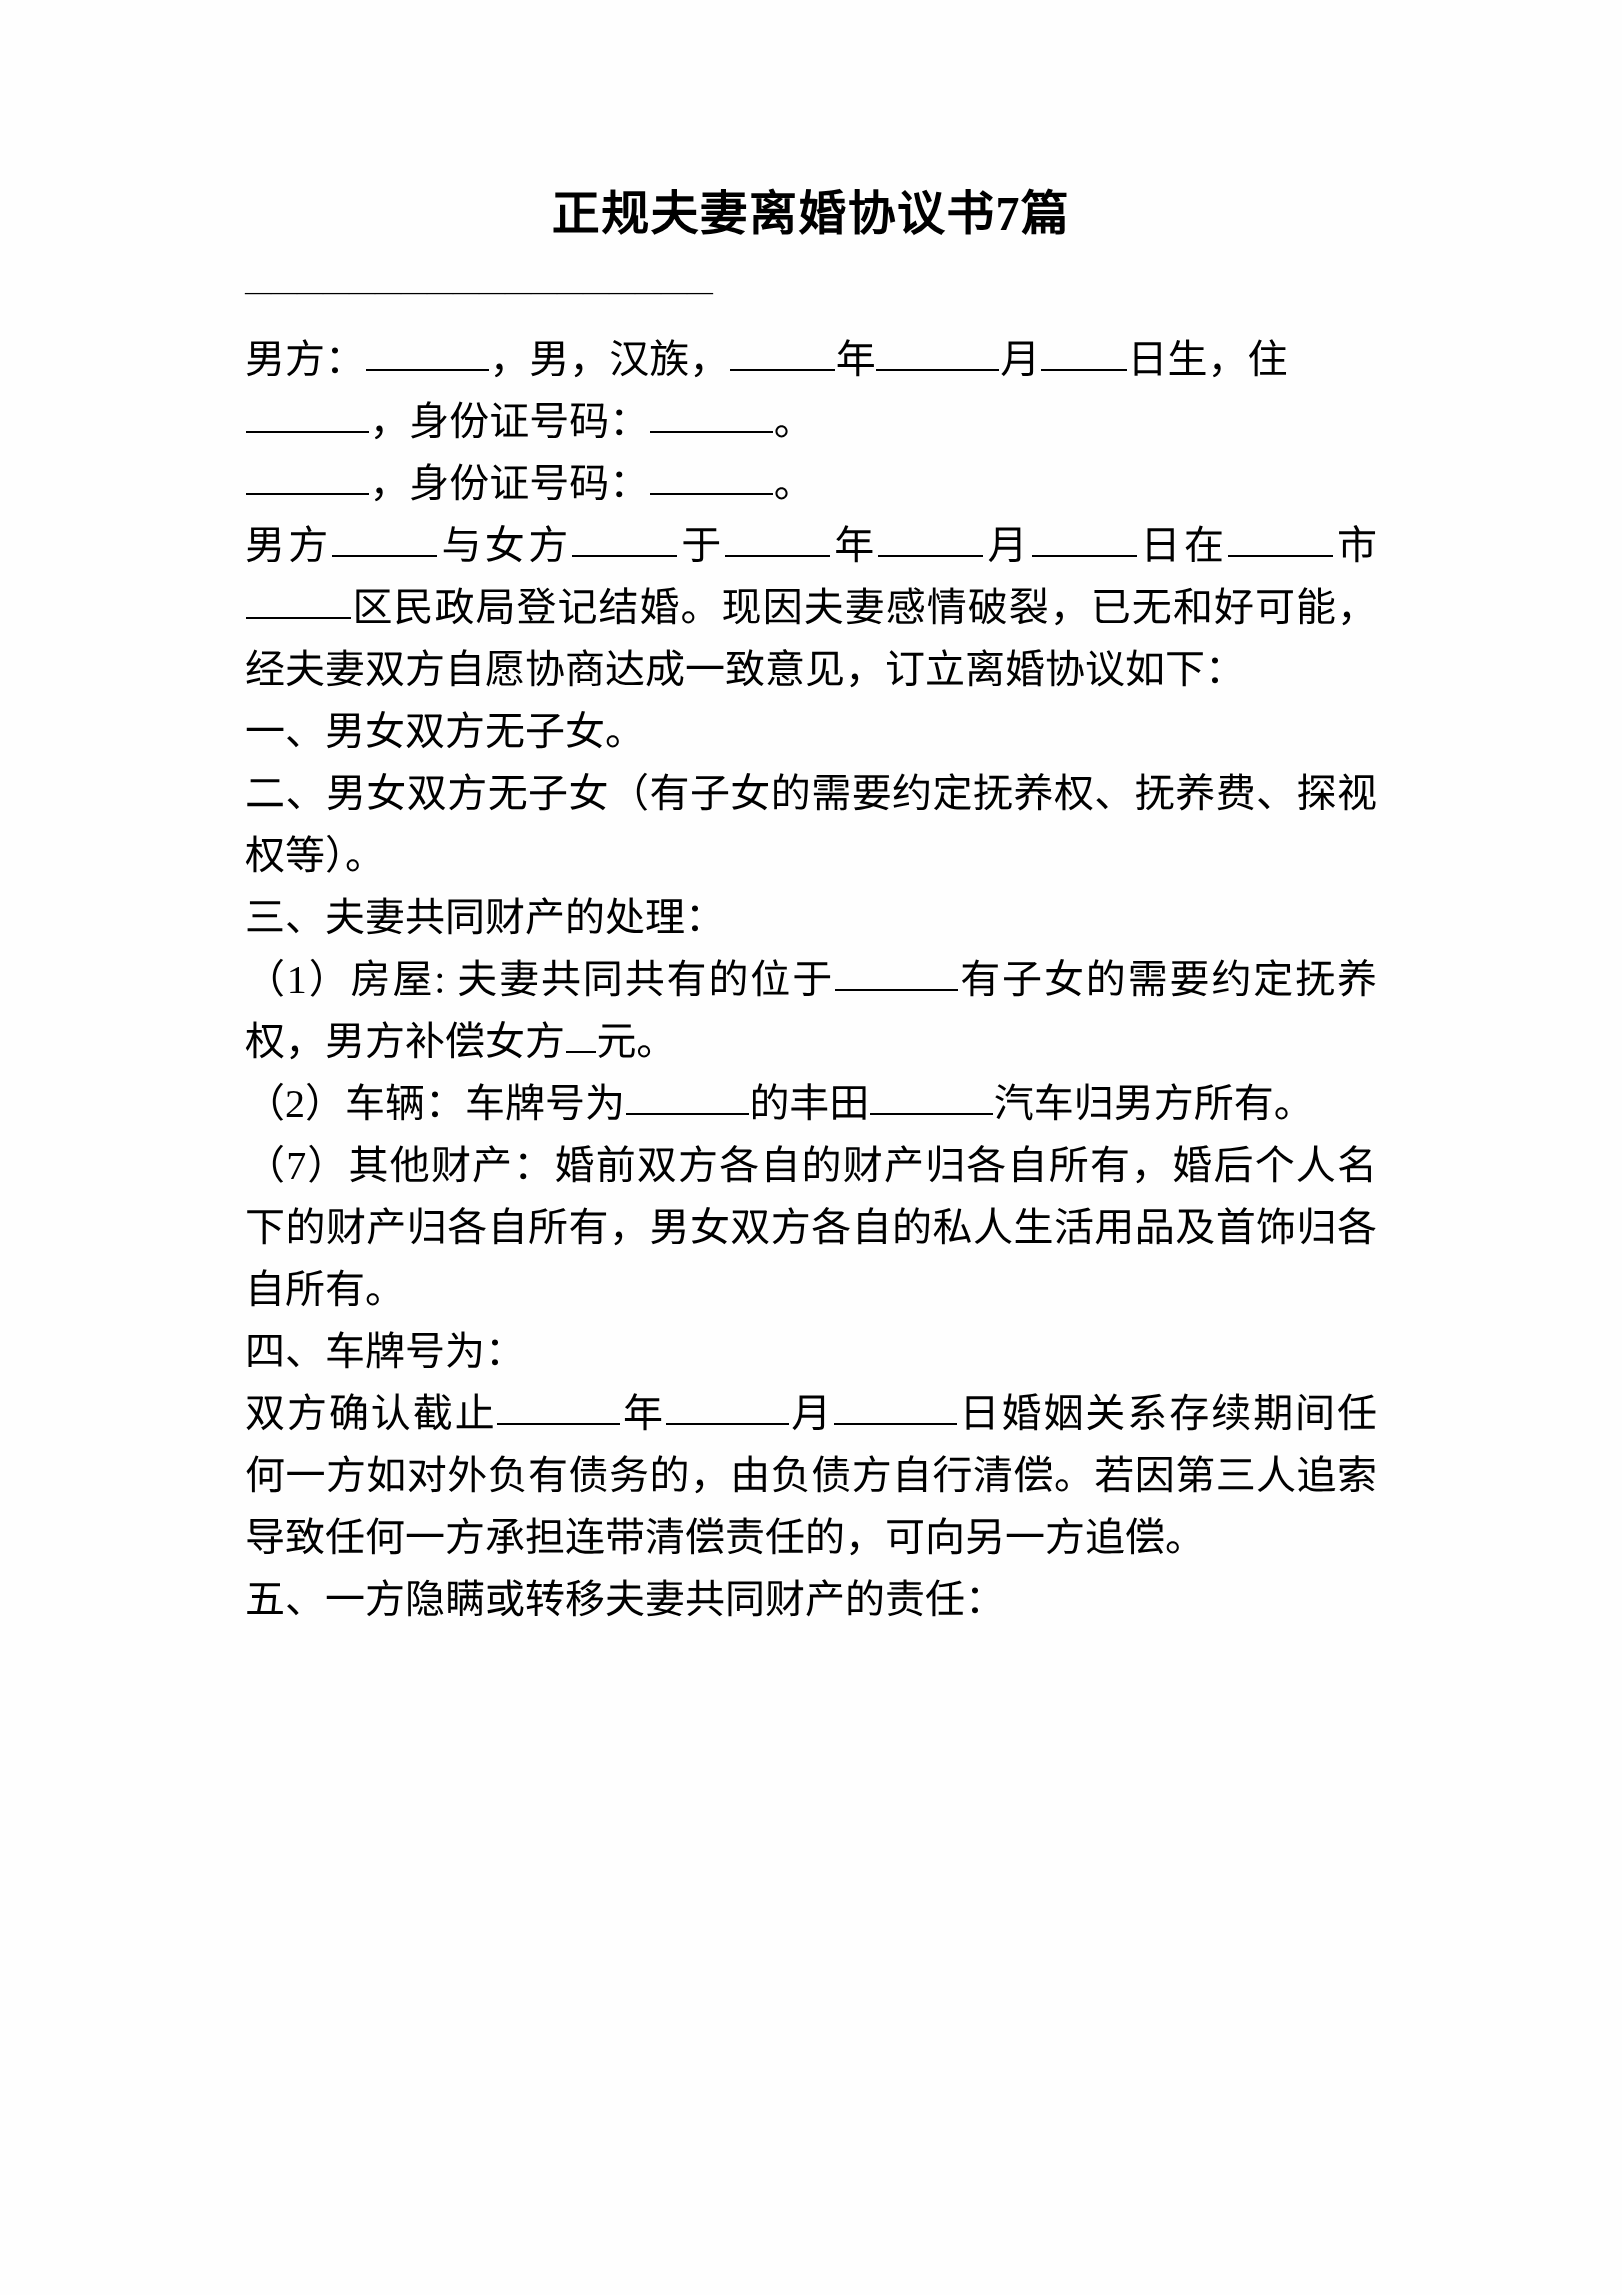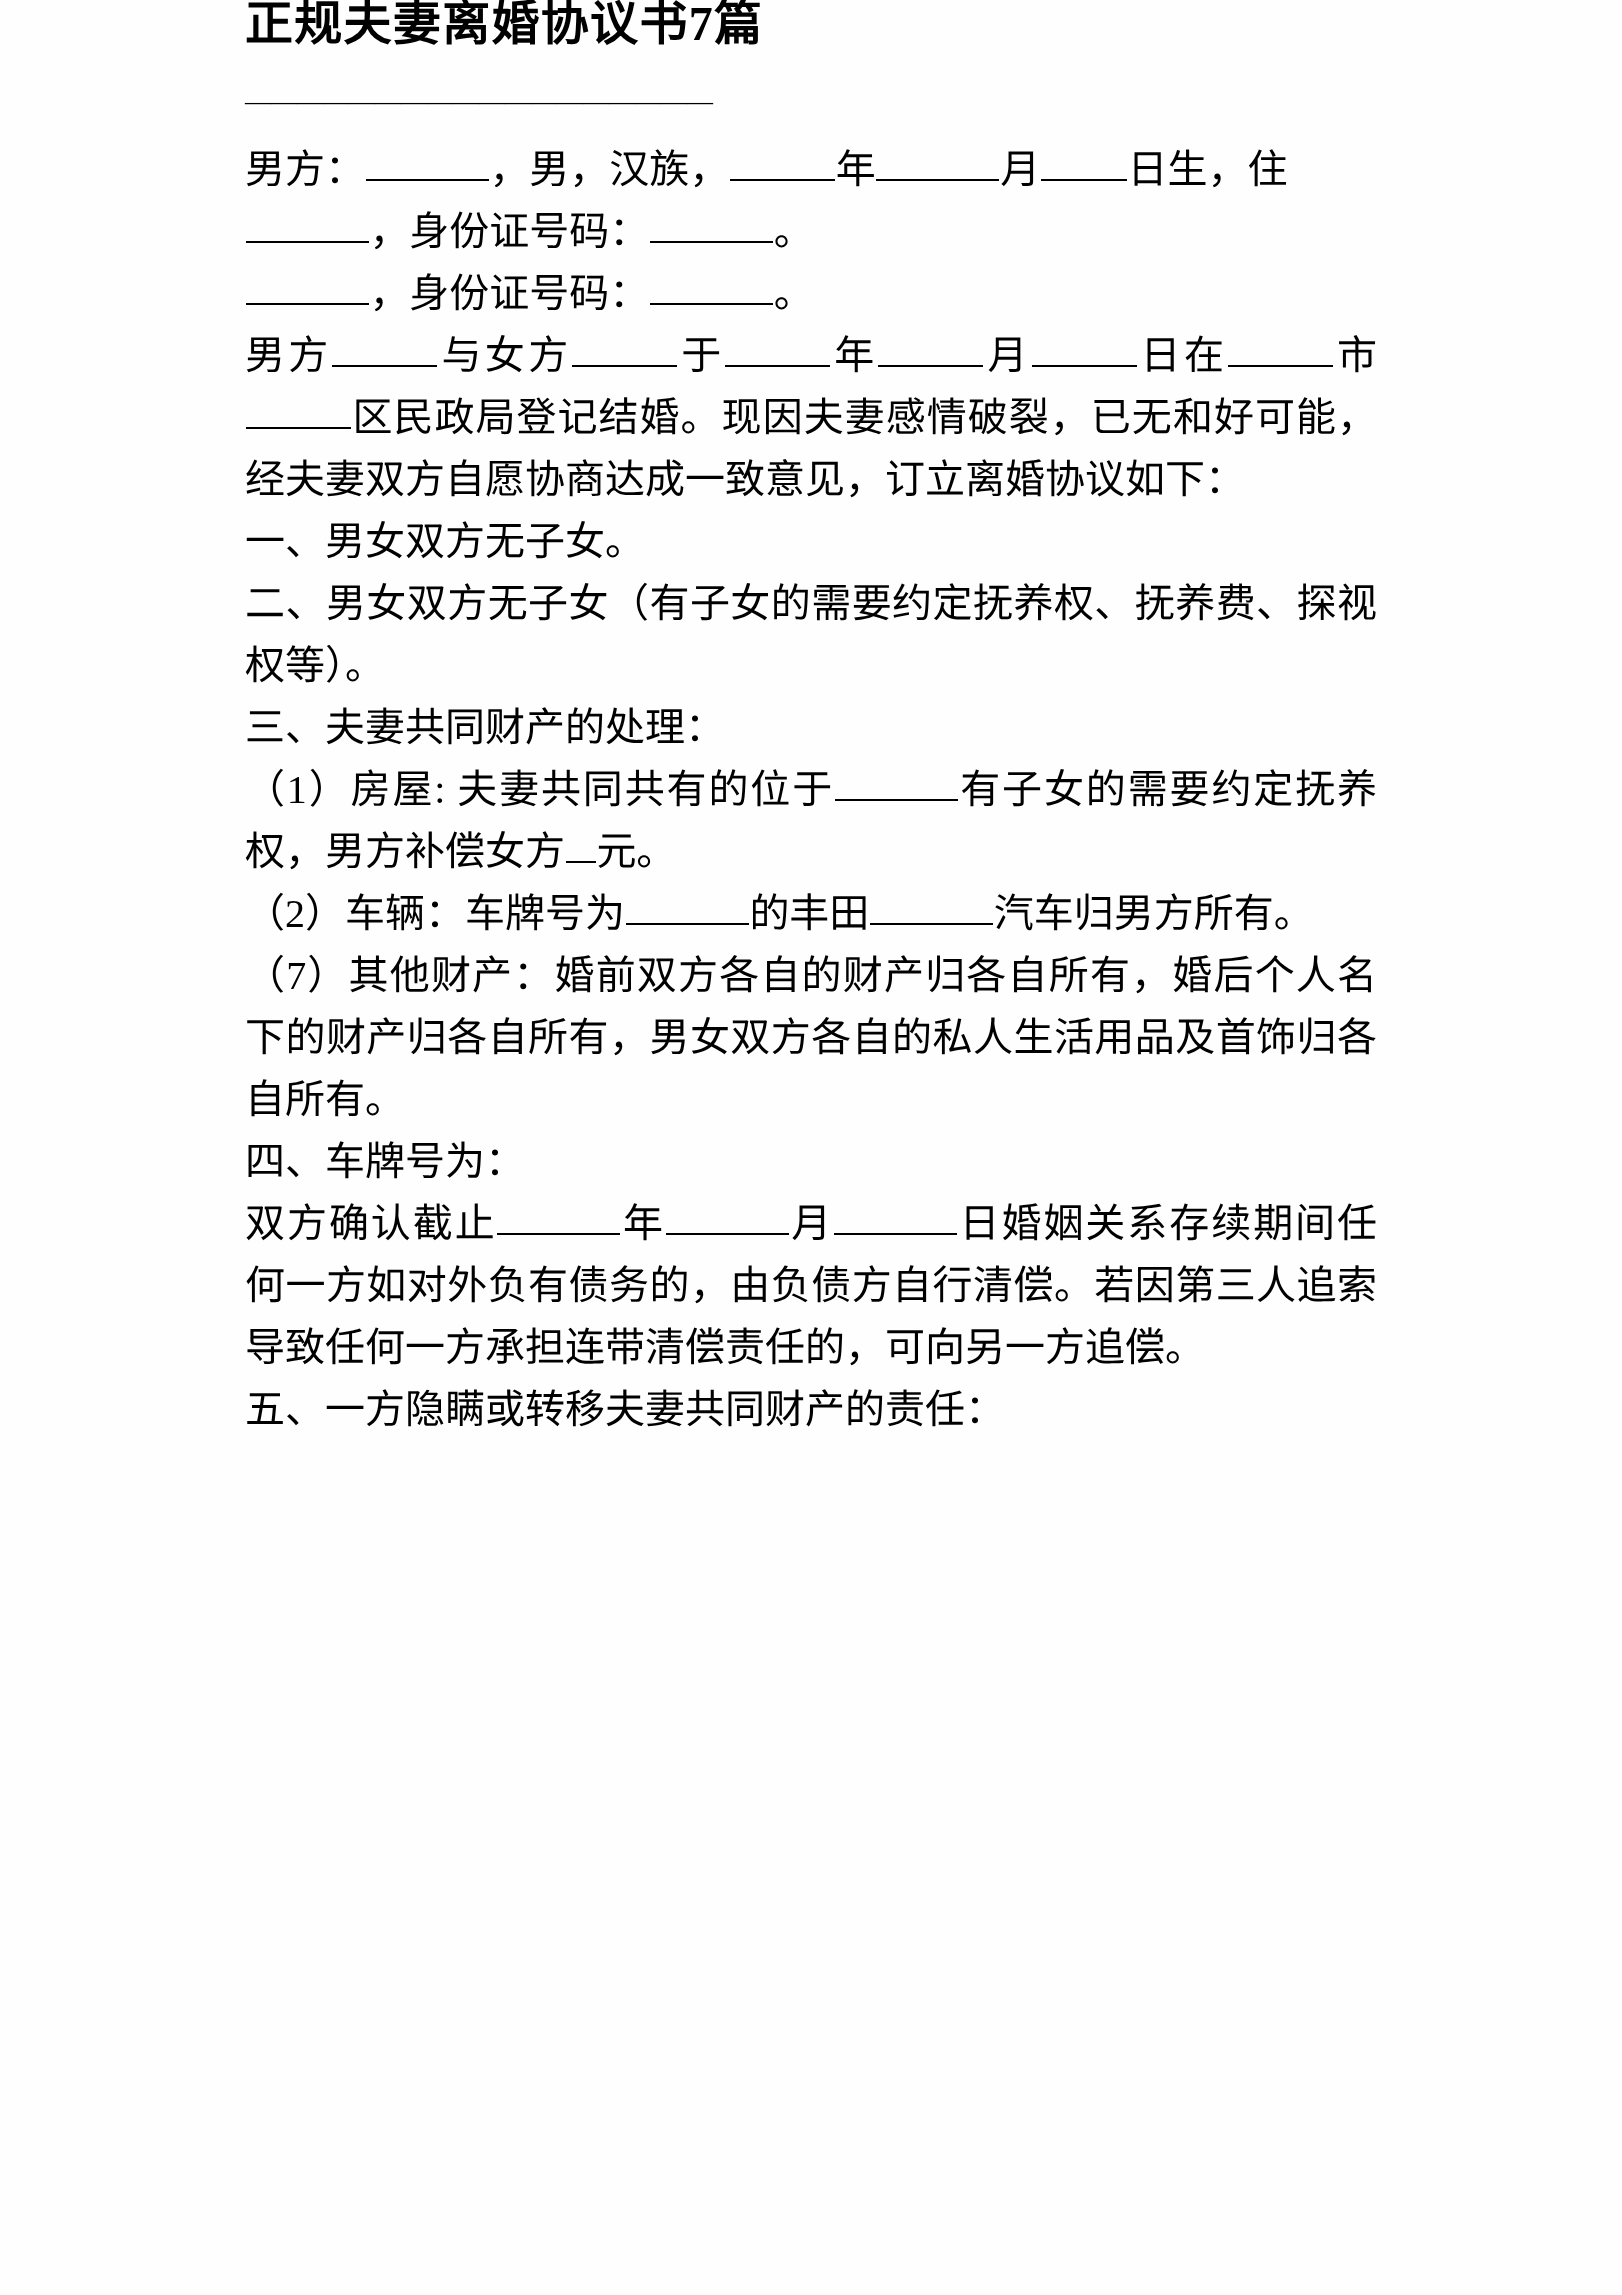--- a/index.html
+++ b/index.html
@@ -18,27 +18,28 @@
     font-family: "Liberation Serif", "DejaVu Serif", serif;
     color: #000000;
   }
   #sheet {
     position: absolute;
     left: 245px;
     top: 0;
     width: 1132px;
   }
   .doc-title {
-    text-align: left;
+    text-align: center;
     font-family: "Liberation Serif", "DejaVu Serif", serif;
     font-weight: bold;
     font-size: 48px;
     line-height: 1.0;
     letter-spacing: 1.3px;
     margin: 0;
+    padding-top: 190px;
     white-space: nowrap;
   }
   .rule-line {
     margin: 0;
     padding-top: 41px;
     font-size: 26px;
     line-height: 1.0;
     letter-spacing: 0px;
     font-family: "Liberation Serif", "DejaVu Serif", serif;
     white-space: nowrap;

